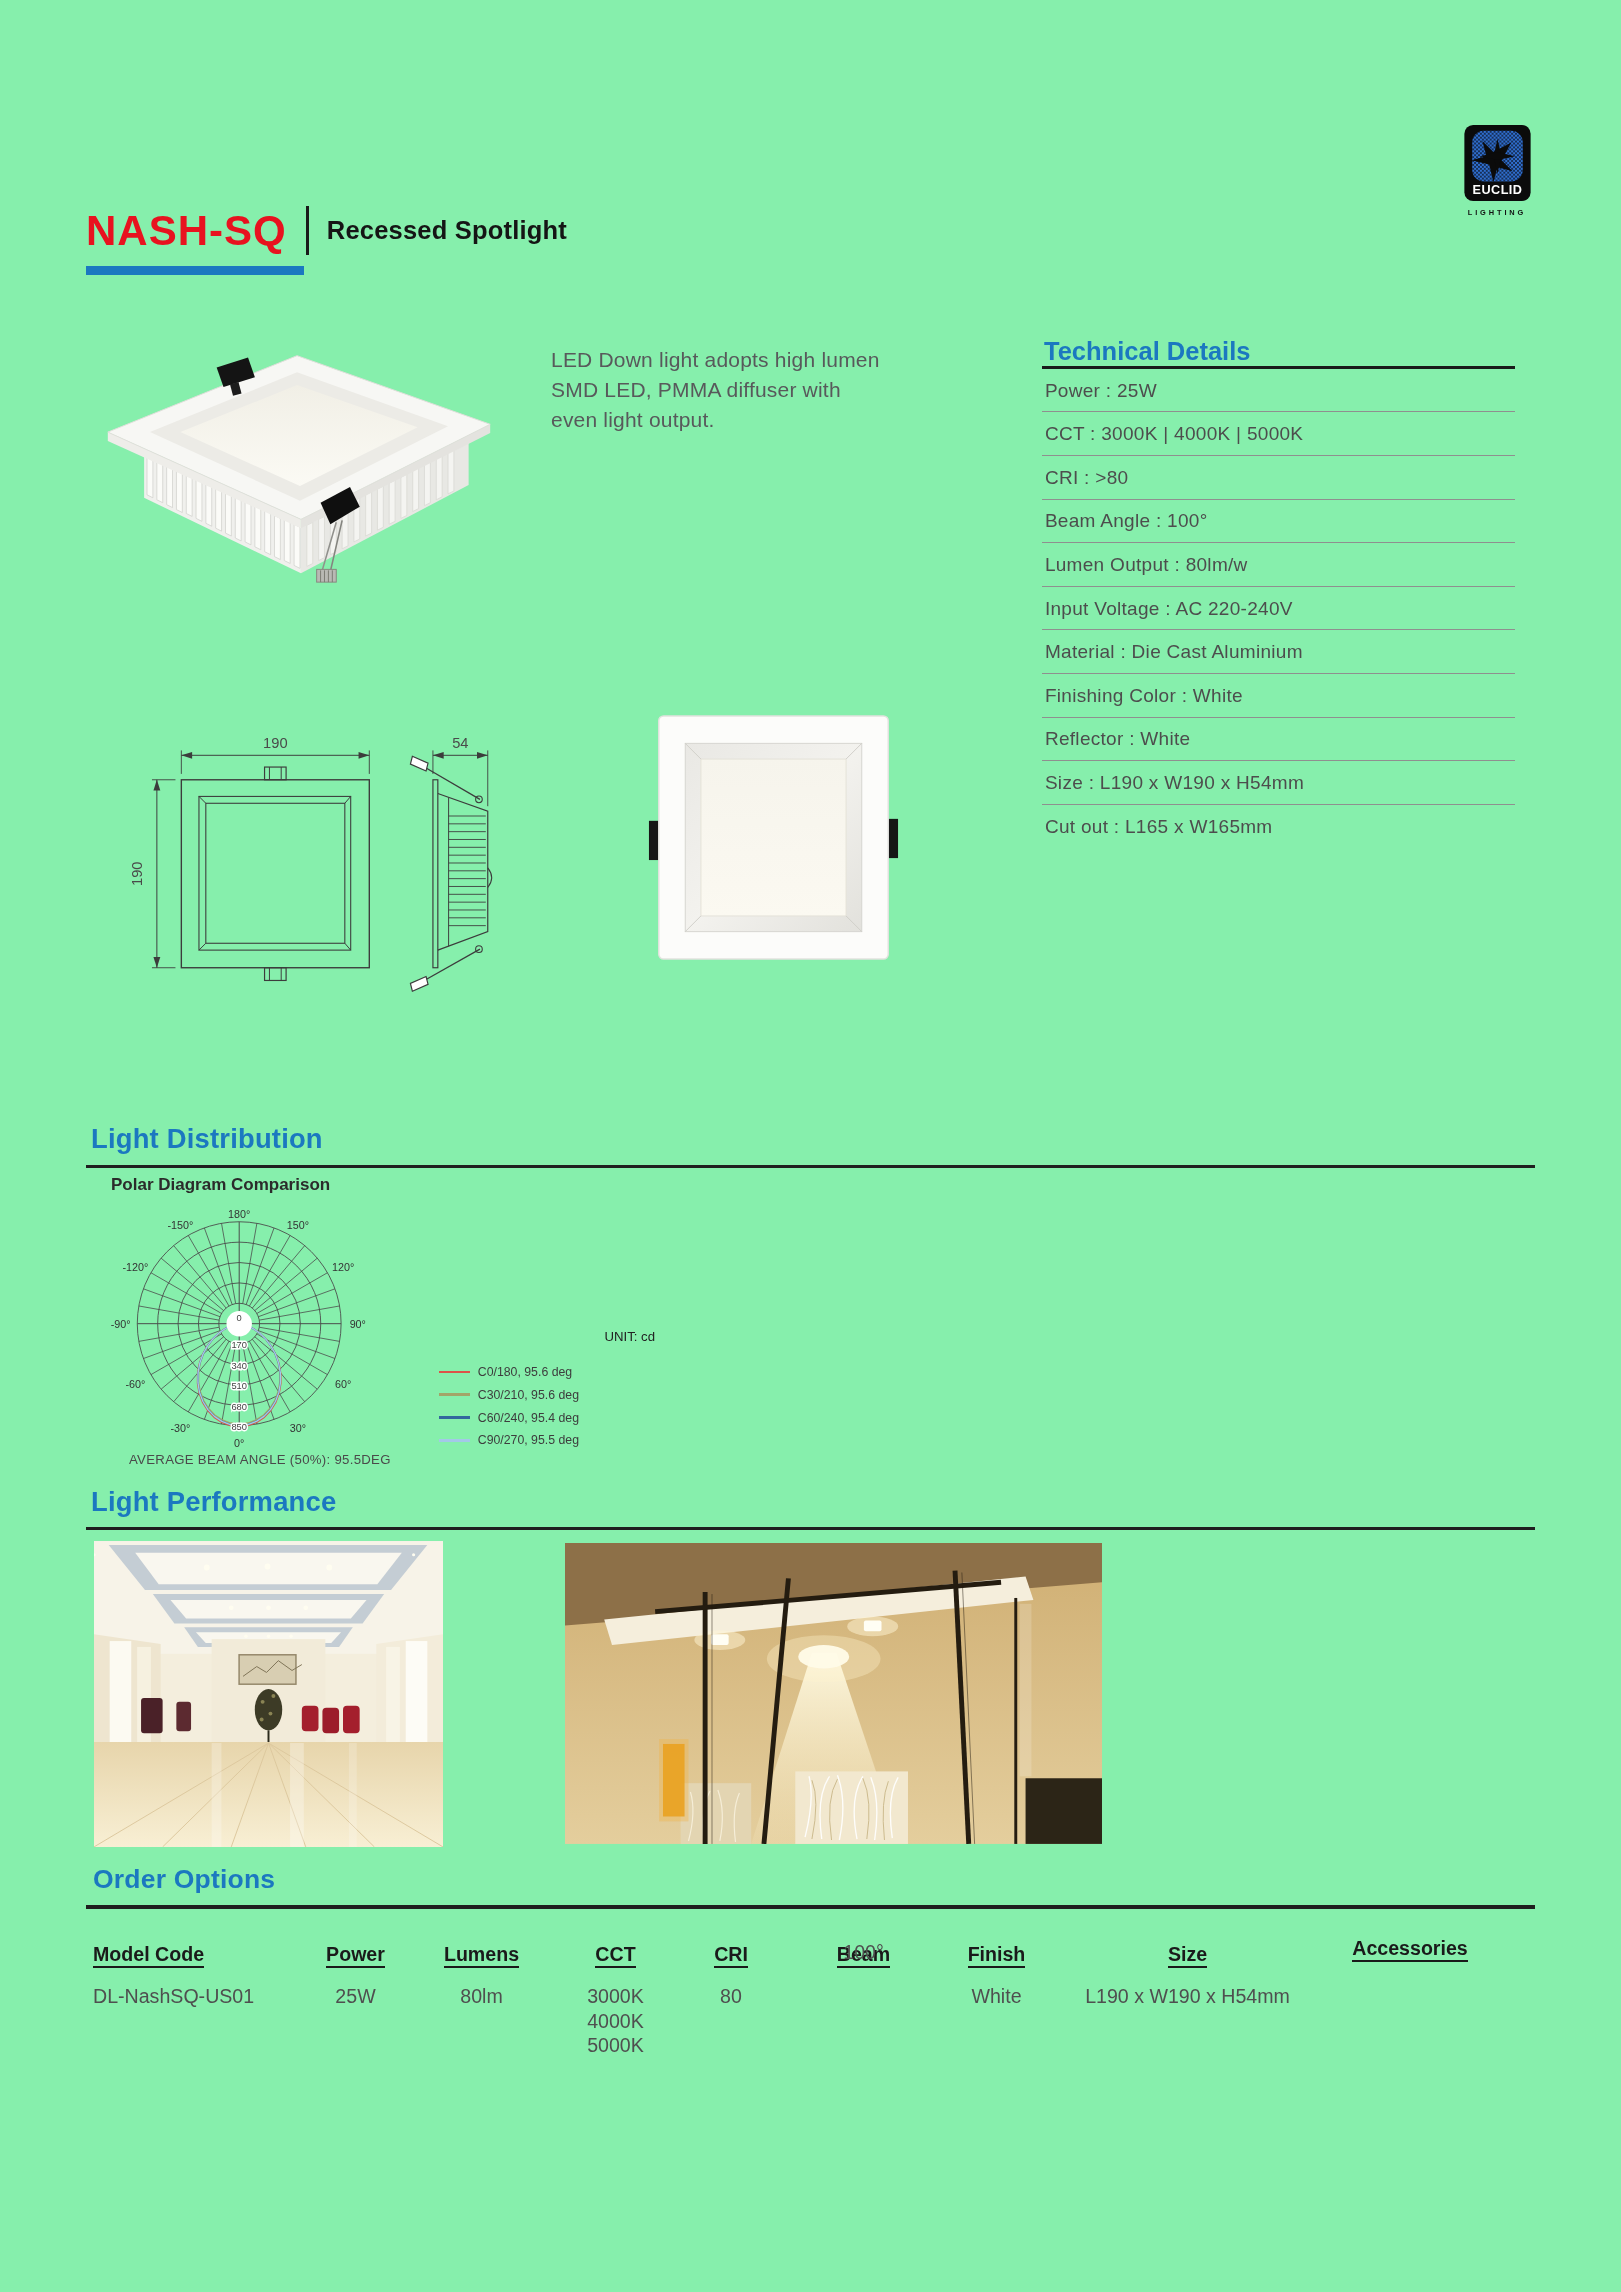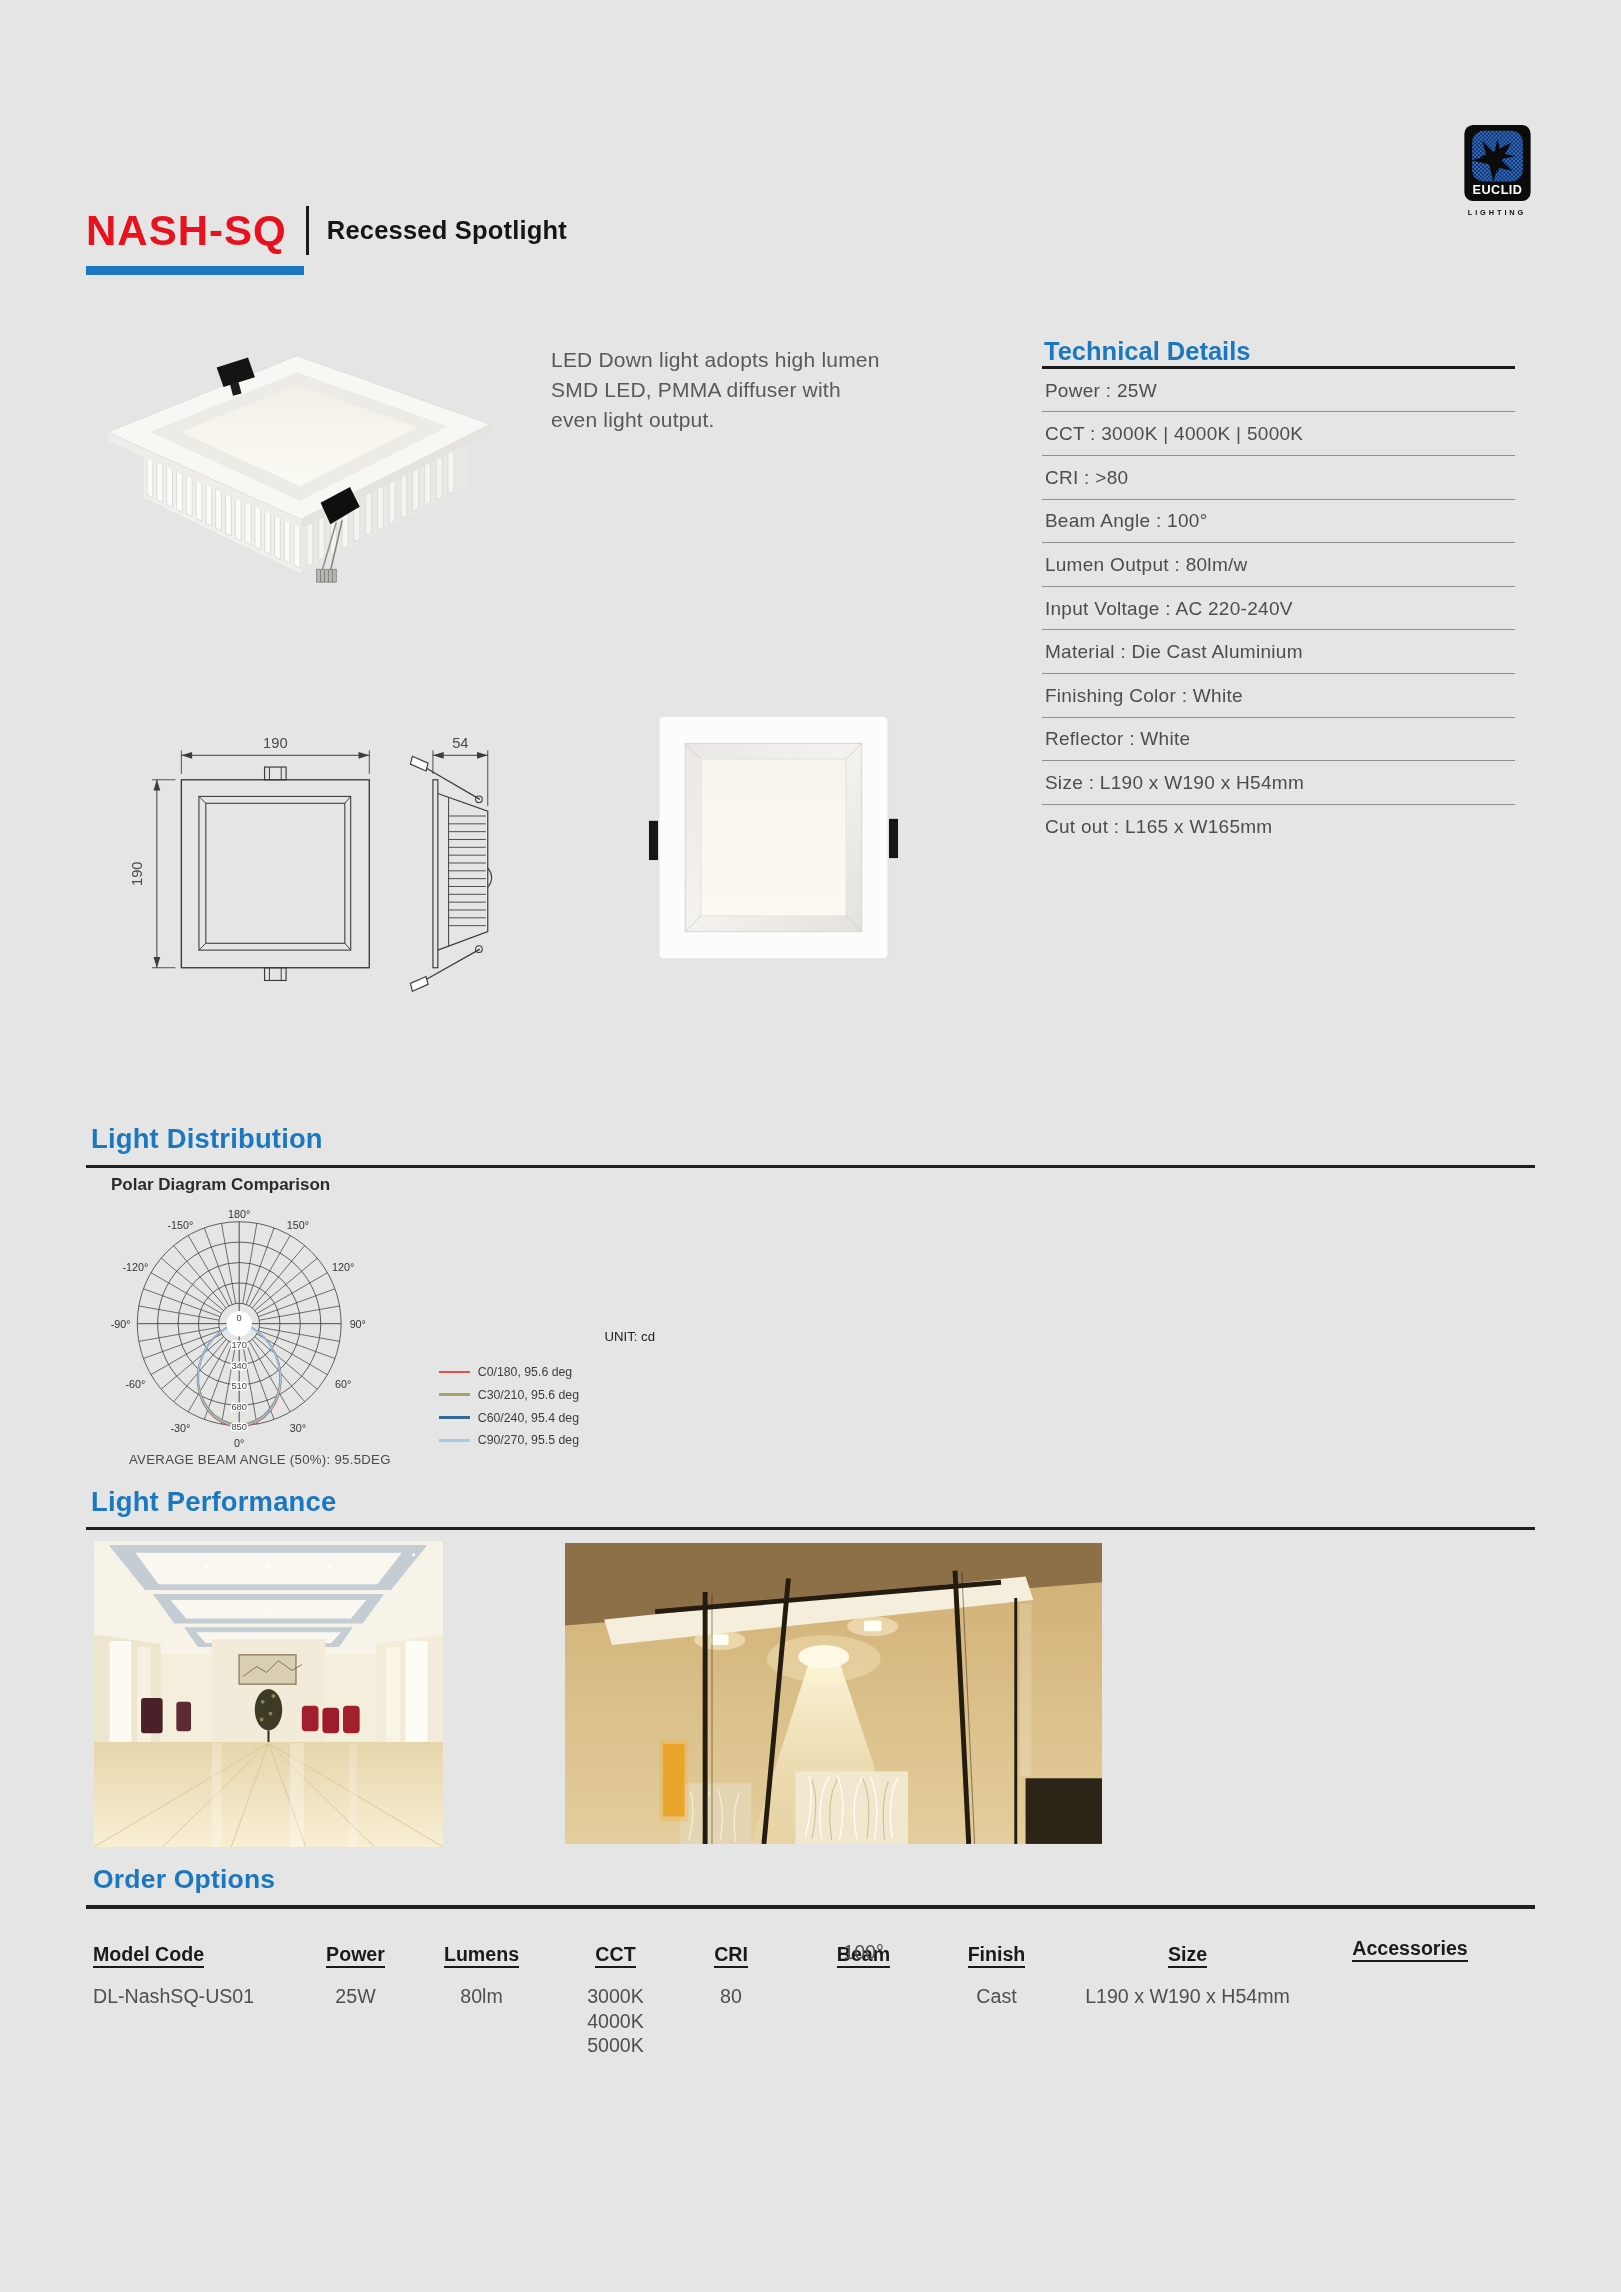--- a/index.html
+++ b/index.html
@@ -1,16 +1,16 @@
 <!DOCTYPE html>
 <html><head>
 <meta charset="utf-8">
 <style>
   html,body{margin:0;padding:0;background:#ffffff;}
-  .page{position:relative;width:1621px;height:2293px;background:#e5e5e5;overflow:hidden;
+  .page{position:relative;width:1621px;height:2293px;background:#86efac;overflow:hidden;
         font-family:"Liberation Sans", sans-serif;color:#333;}
 
   
   .logo{position:absolute;left:1460px;top:125px;width:74px;text-align:center;}
   .logo-sub{font-size:7.4px;font-weight:bold;letter-spacing:2.9px;color:#111;margin-top:2.9px;}
 
   
   .title-wrap{position:absolute;left:86px;top:206px;display:flex;align-items:center;}
   .product-name{font-size:42px;font-weight:bold;color:#e8121f;letter-spacing:1px;line-height:1;}
   .title-divider{width:2.9px;height:49px;background:#1a1a1a;margin:0 17.6px 0 19.6px;}
@@ -508,18 +508,18 @@
   <div class="oo-col oo-val" style="left:93px;top:1984px;width:206px;">DL-NashSQ-US01</div>
   <div class="oo-col oo-val ctr" style="left:294px;top:1984px;width:123px;">25W</div>
   <div class="oo-col oo-val ctr" style="left:420px;top:1984px;width:123px;">80lm</div>
   <div class="oo-col oo-val ctr" style="left:554px;top:1984px;width:123px;">
     <div>3000K</div>
     <div>4000K</div>
     <div>5000K</div>
   </div>
   <div class="oo-col oo-val ctr" style="left:686px;top:1984px;width:90px;">80</div>
   <div class="oo-col oo-val ctr" style="left:802px;top:1940px;width:123px;">100°</div>
-  <div class="oo-col oo-val ctr" style="left:935px;top:1984px;width:123px;">Cast</div>
+  <div class="oo-col oo-val ctr" style="left:935px;top:1984px;width:123px;">White</div>
   <div class="oo-col oo-val ctr" style="left:1066px;top:1984px;width:243px;">L190 x W190 x H54mm</div>
   <div class="oo-col oo-val ctr" style="left:1319px;top:1984px;width:182px;"></div>
 
 </div>
 
 
 </body></html>

